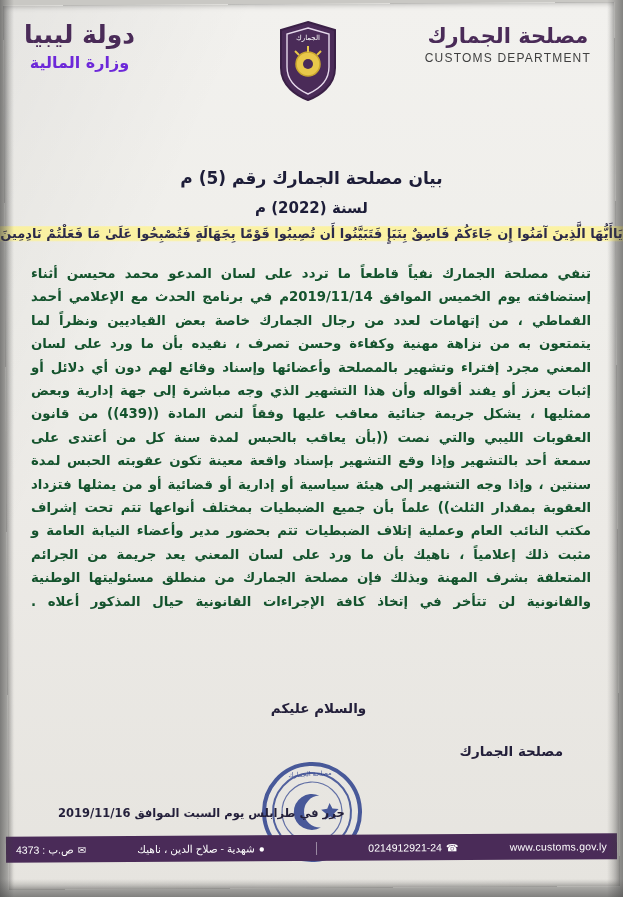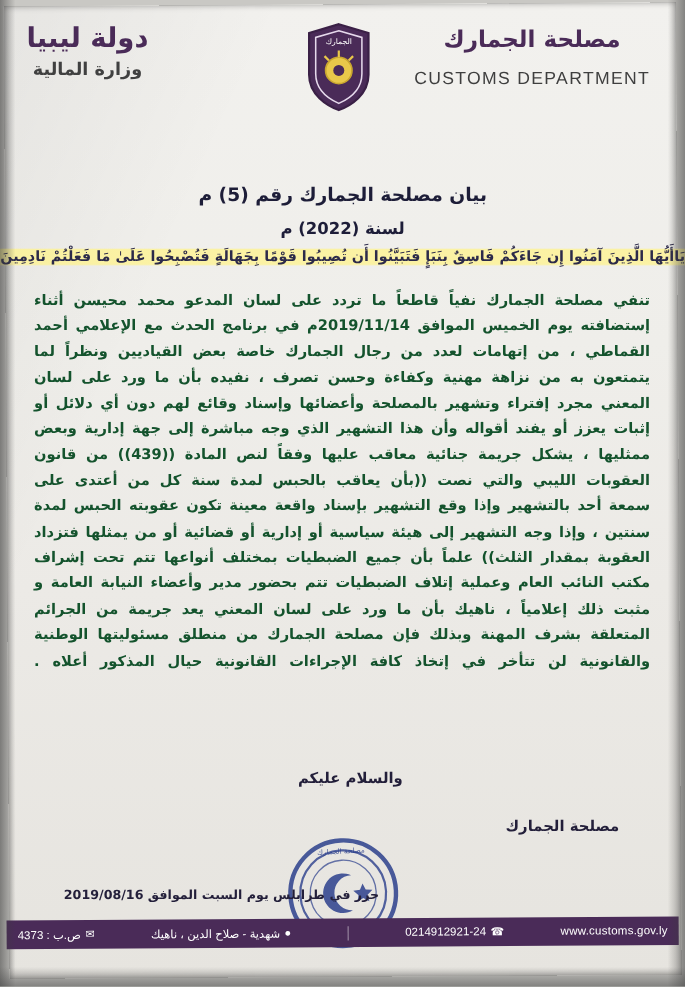--- a/index.html
+++ b/index.html
@@ -59,43 +59,43 @@
     text-align: center;
     color: #4b2d59;
   }
   .logo-right .ar {
     font-size: 21px;
     font-weight: bold;
     letter-spacing: -0.5px;
     color: #4a2b58;
   }
   .logo-right .sub {
-    font-size: 16px;
+    font-size: 12px;
     letter-spacing: 1.2px;
     color: #3f3f3f;
-    margin-top: 15px;
+    margin-top: 3px;
     direction: ltr;
     font-family: "Liberation Sans", sans-serif;
   }
   .logo-left {
     position: absolute;
     left: 4px; top: 6px;
     text-align: center;
     color: #4b2d59;
   }
   .logo-left .state {
     font-size: 25px;
     font-weight: bold;
     color: #4a2b58;
     letter-spacing: -1px;
   }
   .logo-left .ministry {
     font-size: 16px;
     font-weight: bold;
-    color: #404040;
+    color: #6d28d9;
     margin-top: 4px;
   }
   .emblem {
     position: absolute;
     left: 50%;
     transform: translateX(-50%);
     top: 6px;
     width: 62px; height: 82px;
   }
 
@@ -260,21 +260,21 @@
       <circle cx="52" cy="52" r="48" fill="none" stroke="#2b3f8c" stroke-width="4" opacity="0.85"></circle>
       <circle cx="52" cy="52" r="39" fill="none" stroke="#2b3f8c" stroke-width="2" opacity="0.8"></circle>
       <circle cx="52" cy="52" r="30" fill="none" stroke="#2b3f8c" stroke-width="1.2" opacity="0.7"></circle>
       <path d="M60 36 a18 18 0 1 0 0 32 a15 15 0 1 1 0 -32 z" fill="#2b3f8c" opacity="0.85"></path>
       <path d="M70 44 l2.6 5.6 6.1 .7 -4.6 4.2 1.3 6 -5.4 -3.1 -5.4 3.1 1.3 -6 -4.6 -4.2 6.1 -.7 z" fill="#2b3f8c" opacity="0.85"></path>
       <text x="52" y="16" font-size="6.5" fill="#2b3f8c" text-anchor="middle" opacity="0.85" font-family="DejaVu Sans, sans-serif">مصلحة الجمارك</text>
       <text x="52" y="96" font-size="6.5" fill="#2b3f8c" text-anchor="middle" opacity="0.85" font-family="DejaVu Sans, sans-serif">دولة ليبيا</text>
     </svg>
   </div>
 
-  <div class="date-line">حرر في طرابلس يوم السبت الموافق 2019/08/16</div>
+  <div class="date-line">حرر في طرابلس يوم السبت الموافق 2019/11/16</div>
 
   <div class="footer">
     <div class="item site">www.customs.gov.ly</div>
     <div class="item">
       <span class="ficon">☎</span>
       <span>0214912921-24</span>
     </div>
     <div class="sep"></div>
     <div class="item">
       <span class="ficon">●</span>

